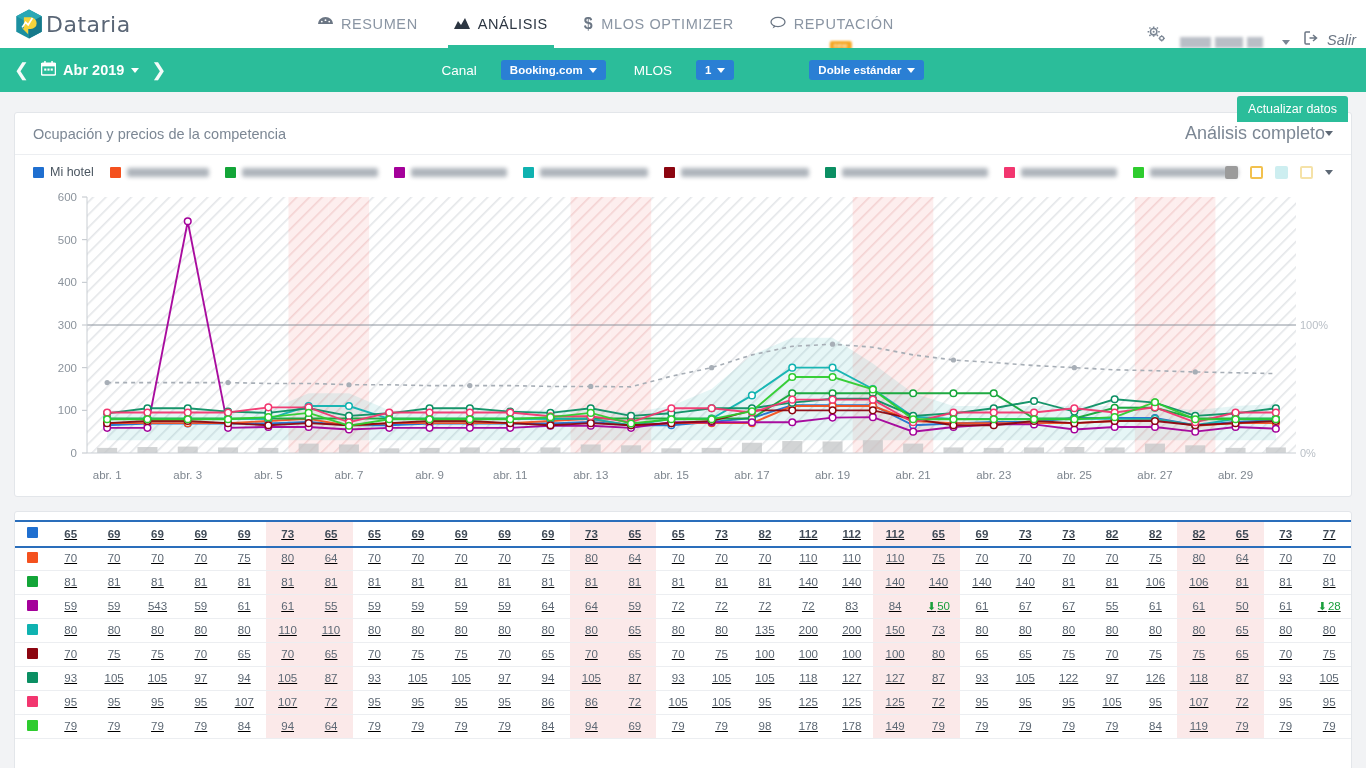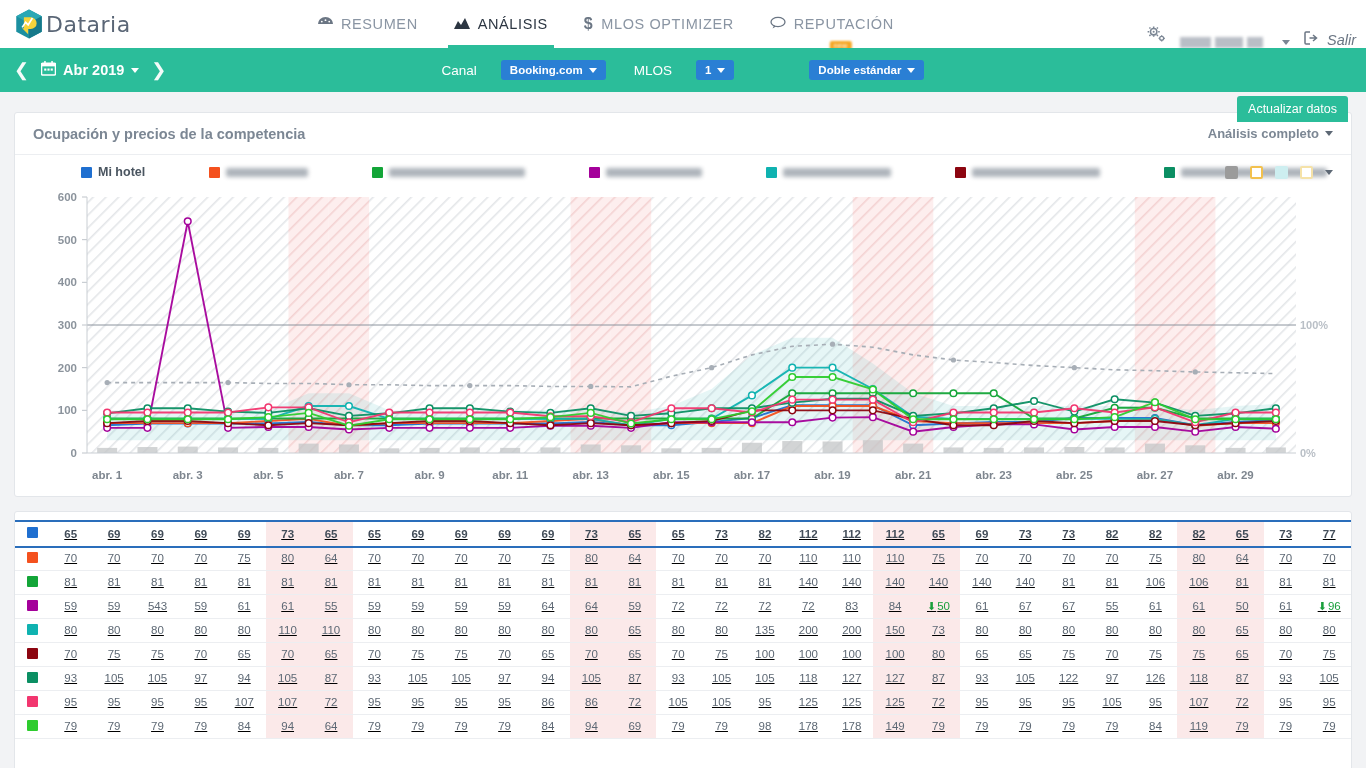--- a/index.html
+++ b/index.html
@@ -81,36 +81,35 @@
   .update-btn {
     position: absolute; right: 18px; top: 4px; z-index: 5;
     background:#2bbd9a; color:#fff; font-size:12.5px;
     padding:6px 11px; border-radius:3px 3px 0 0; cursor:pointer;
   }
 
   
   .card {
     margin: 20px 14px 0 14px; background:#fff; border:1px solid #e3e6ea;
     border-radius:3px;
-    font-weight:bold;
   }
   .card-head {
     height: 42px; display:flex; align-items:center; justify-content:space-between;
     padding: 0 18px; border-bottom:1px solid #eceef1;
   }
   .card-title { font-size: 14.5px; color:#7c8794; }
-  .card-action { font-size: 13px; color:#7c8794; cursor:pointer; display:flex; align-items:center; gap:6px;}
+  .card-action { font-size: 18px; color:#7c8794; cursor:pointer; display:flex; align-items:center; gap:0;}
   .caret-gray { border-left:4px solid transparent;border-right:4px solid transparent;border-top:5px solid #5d6875; display:inline-block;}
 
   
   .legend-row {
     display:flex; align-items:center; padding: 10px 18px 6px 18px;
     position: relative; min-height: 30px;
   }
-  .legend-item { display:flex; align-items:center; gap:6px; margin-right: 16px; margin-left: 48px; }
+  .legend-item { display:flex; align-items:center; gap:6px; margin-right: 16px; }
   .lg-sq { width:11px; height:11px; border-radius:1px; flex:none; }
   .lg-txt { font-size:12.5px; color:#4a5560; white-space:nowrap; }
   .lg-blur { height:9px; display:inline-block; background:#aeb4bb; filter: blur(2.2px); border-radius:2px;}
   .legend-right { position:absolute; right: 18px; display:flex; align-items:center; gap:12px;}
   .sw { width:13px; height:13px; border-radius:2px; }
   .sw-gray { background:#9b9b9b; }
   .sw-yel-out { border:2px solid #f2c14e; background:#fff; }
   .sw-cyan { background:#cdeef0; }
   .sw-lyel-out { border:2px solid #f5e2a8; background:#fff; }
 
@@ -827,21 +826,21 @@
           <td class="weekend">84</td>
           <td class="weekend"><span class="down-arrow">⬇</span><span class="green-val">50</span></td>
           <td>61</td>
           <td>67</td>
           <td>67</td>
           <td>55</td>
           <td>61</td>
           <td class="weekend">61</td>
           <td class="weekend">50</td>
           <td>61</td>
-          <td><span class="down-arrow">⬇</span><span class="green-val">96</span></td>
+          <td><span class="down-arrow">⬇</span><span class="green-val">28</span></td>
         </tr>
         <tr>
           <td class="swatch-cell"><span class="tsq" style="background:#0fb2b0"></span></td>
           <td>80</td>
           <td>80</td>
           <td>80</td>
           <td>80</td>
           <td>80</td>
           <td class="weekend">110</td>
           <td class="weekend">110</td>

